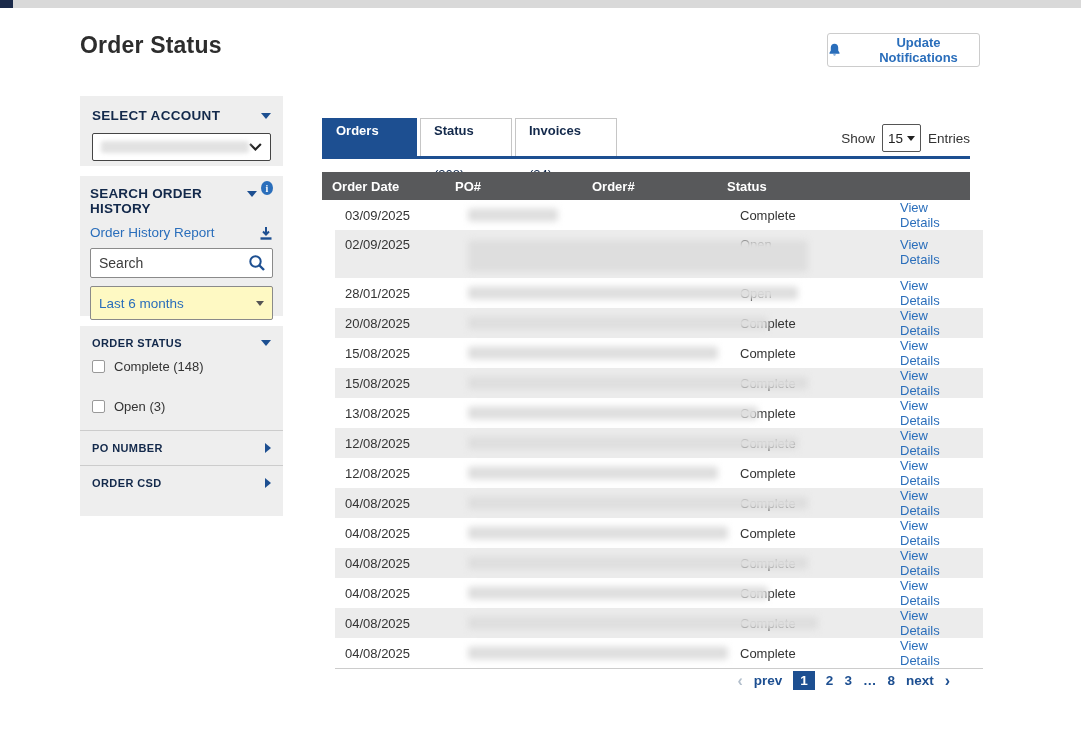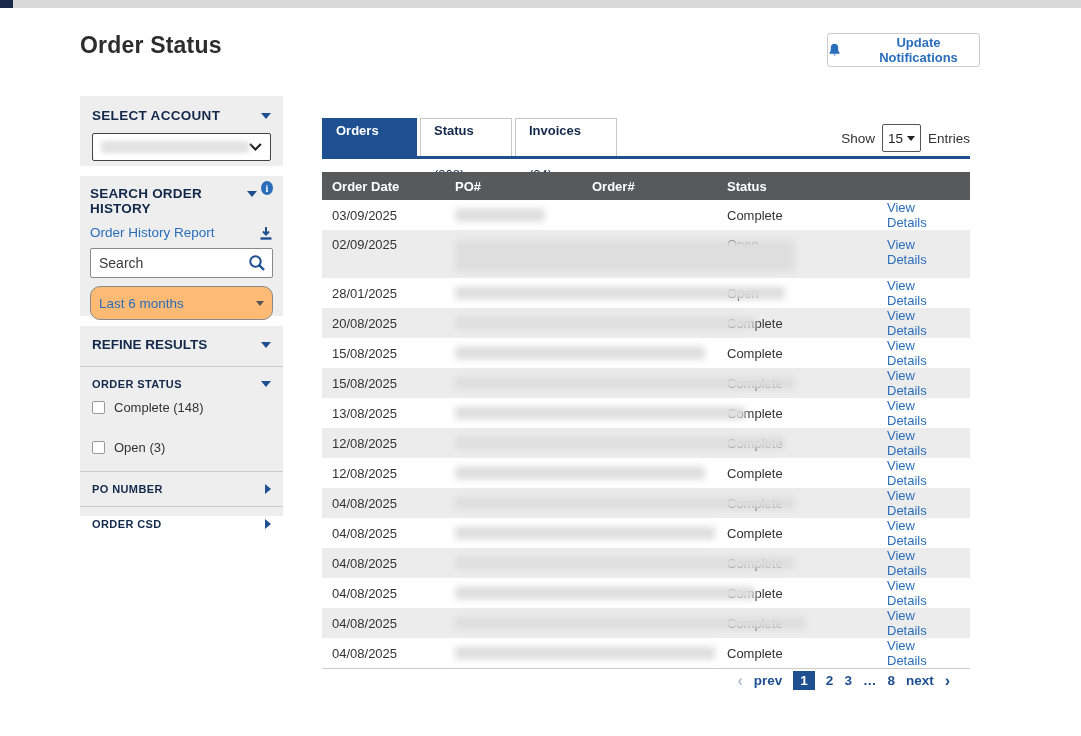--- a/index.html
+++ b/index.html
@@ -37,21 +37,21 @@
   .soh-head .tri-down { margin:5px 4px 0 6px; }
 
   .report-row { margin-top:9px; display:flex; align-items:center; justify-content:space-between; }
   .report-link { color:#2a6ebb; font-size:13.5px; cursor:pointer; }
 
   .search-wrap { margin-top:8px; position:relative; }
   .search-input { width:100%; height:30px; border:1px solid #8a8a8a; border-radius:2px; background:#fff; padding:0 30px 0 8px; font-size:14px; color:#333; font-family:"Liberation Sans", sans-serif; }
   .search-input::placeholder { color:#3c3c3c; opacity:1; }
   .search-ico { position:absolute; right:7px; top:6px; }
 
-  .range-select { margin-top:8px; height:27px; background:#fdba74; border:1px solid #8a8a8a; border-radius:10px; display:flex; align-items:center; justify-content:space-between; padding:16px 8px; cursor:pointer; }
+  .range-select { margin-top:8px; height:27px; background:#fef9c3; border:1px solid #8a8a8a; border-radius:2px; display:flex; align-items:center; justify-content:space-between; padding:16px 8px; cursor:pointer; }
   .range-select .val { color:#2a6ebb; font-size:13.5px; }
   .mini-tri { width:0; height:0; border-left:4px solid transparent; border-right:4px solid transparent; border-top:5px solid #555; }
 
   .clear-row { margin-top:6px; text-align:right; }
   .clear-link { color:#1d4f91; font-size:13px; font-weight:bold; cursor:pointer; }
 
   .refine-sec { padding:11px 12px; border-bottom:1px solid #ccc; }
   .refine-sec:last-child { border-bottom:none; }
   .refine-head { display:flex; align-items:center; justify-content:space-between; cursor:pointer; }
   .chk-row { display:flex; align-items:center; gap:9px; margin-top:10px; cursor:pointer; }
@@ -70,21 +70,21 @@
   .tab-underline { position:absolute; left:0; top:38px; width:648px; height:3px; background:#1d4f91; }
 
   .show-entries { position:absolute; right:0; top:3px; height:34px; display:flex; align-items:center; gap:7px; font-size:13.5px; color:#333; }
   .entries-select { width:39px; height:28px; border:1px solid #555; border-radius:2px; background:#fff; display:flex; align-items:center; justify-content:center; gap:4px; cursor:pointer; font-size:13.5px; color:#222; }
   .entries-select .mini-tri { border-top-color:#222; }
 
   .grid-cols { display:grid; grid-template-columns:123px 137px 135px 160px 1fr; align-items:center; }
   .thead { position:absolute; left:0; top:54px; width:648px; height:28px; background:#58595b; padding-left:10px; }
   .thead .th { color:#fff; font-size:13px; font-weight:bold; }
 
-  .tbody { position:absolute; left:0; top:82px; width:648px; }
+  .tbody { position:absolute; left:13px; top:82px; width:648px; }
   .trow { width:648px; height:30px; padding-left:10px; position:relative; }
   .trow.alt { background:#ececec; }
   .trow.tall { height:48px; align-items:start; padding-top:7px; }
   .trow .td { font-size:13px; color:#333; }
   .trow .view-link { justify-self:end; padding-right:26px; color:#2a6ebb; font-size:13px; cursor:pointer; }
   .redact { position:absolute; left:133px; top:50%; transform:translateY(-50%); height:13px; background:#dedede; border-radius:3px; filter:blur(3px); }
   .trow.tall .redact { top:10px; transform:none; height:32px; }
   .table-endline { width:648px; border-top:1px solid #ccc; }
 
   .pagination { position:absolute; right:20px; top:553px; display:flex; align-items:center; gap:11px; font-size:13.5px; font-weight:bold; color:#1d4f91; }
@@ -152,26 +152,20 @@
     <div class="range-select">
       <span class="val">Last 6 months</span>
       <span class="mini-tri"></span>
     </div>
     <div class="clear-row">
       <span class="clear-link">Clear Search</span>
     </div>
   </div>
 
   <div class="side-box box-refine">
-    <div class="refine-sec" style="padding-bottom:14px;">
-      <div class="refine-head">
-        <span class="ttl" style="font-size:13.5px;font-weight:bold;color:#13294b;">REFINE RESULTS</span>
-        <span class="tri-down"></span>
-      </div>
-    </div>
     <div class="refine-sec" style="padding-bottom:16px;">
       <div class="refine-head">
         <span class="sub-ttl">ORDER STATUS</span>
         <span class="tri-down"></span>
       </div>
       <div class="chk-row">
         <span class="chk-box"></span>
         <span class="chk-lbl">Complete (148)</span>
       </div>
       <div class="chk-row" style="margin-top:25px;">

